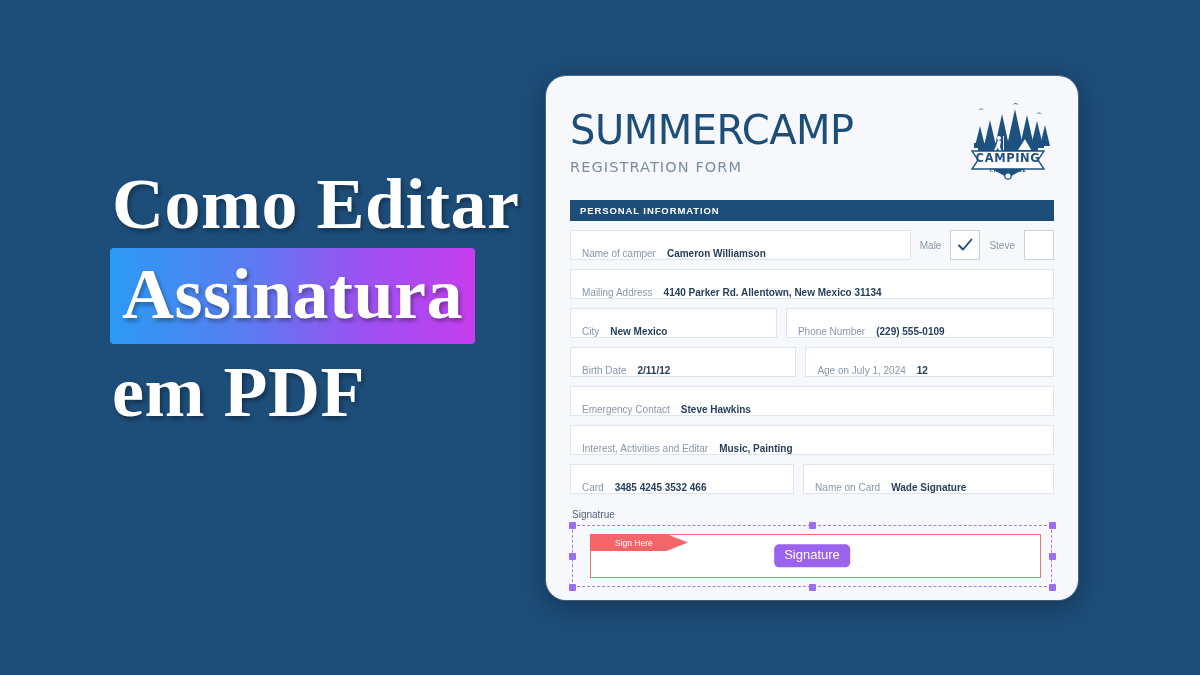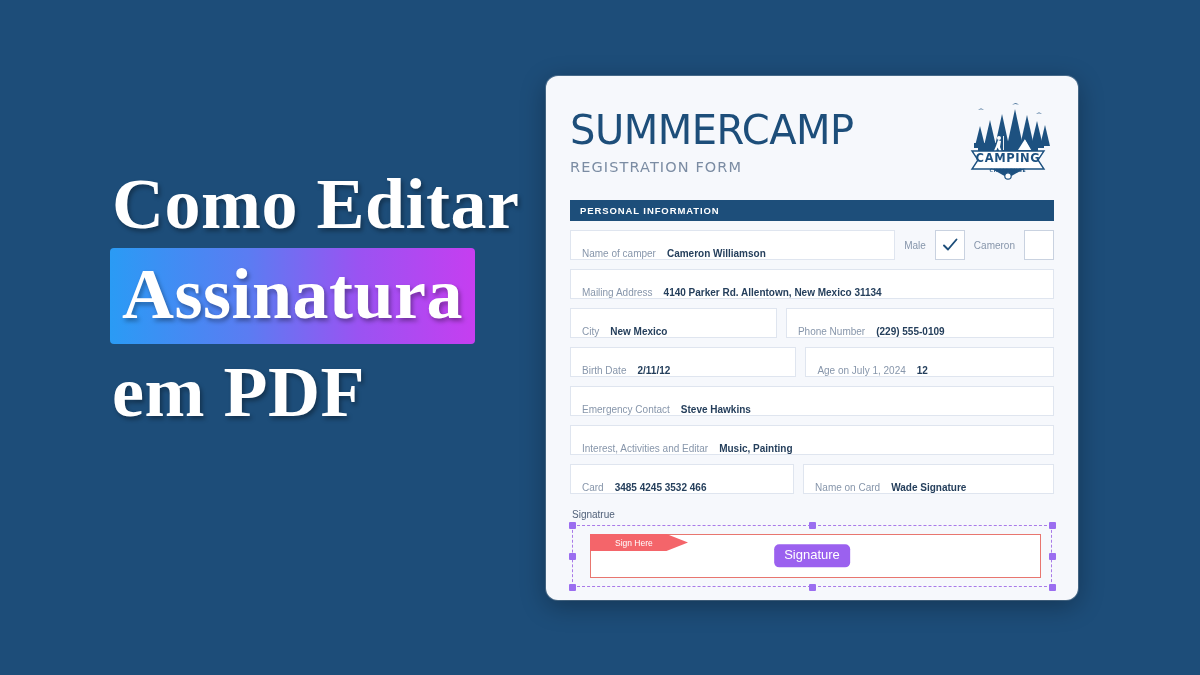--- a/index.html
+++ b/index.html
@@ -48,21 +48,21 @@
   .promo-line-3 { margin-top: 12px; padding-left: 2px; }
 
   
   .doc-card {
     position: absolute;
     left: 546px;
     top: 76px;
     width: 532px;
     height: 524px;
     background: #f6f8fc;
-    border-radius: 12px;
+    border-radius: 20px;
     box-shadow: 0 6px 26px rgba(0,0,0,0.30),
                 0 0 0 1px rgba(255,255,255,0.22);
     overflow: hidden;
   }
 
   .doc-inner {
     position: absolute;
     left: 0; top: 0; right: 0; bottom: 0;
     padding: 22px 24px 0 24px;
   }
@@ -319,21 +319,21 @@
         <span class="f-label">Name of camper</span>
         <span class="f-value">Cameron Williamson</span>
       </div>
       <div class="gender-group">
         <span class="gender-label">Male</span>
         <div class="checkbox">
           <svg width="18" height="18" viewBox="0 0 18 18">
             <path d="M3 9.5 L7 13.5 L15.5 3.5" stroke="#1d4e7a" stroke-width="1.9" fill="none" stroke-linecap="round" stroke-linejoin="round"></path>
           </svg>
         </div>
-        <span class="gender-label">Cameron</span>
+        <span class="gender-label">Steve</span>
         <div class="checkbox"></div>
       </div>
     </div>
 
     <div class="row">
       <div class="field">
         <span class="f-label">Mailing Address</span>
         <span class="f-value">4140 Parker Rd. Allentown, New Mexico 31134</span>
       </div>
     </div>

